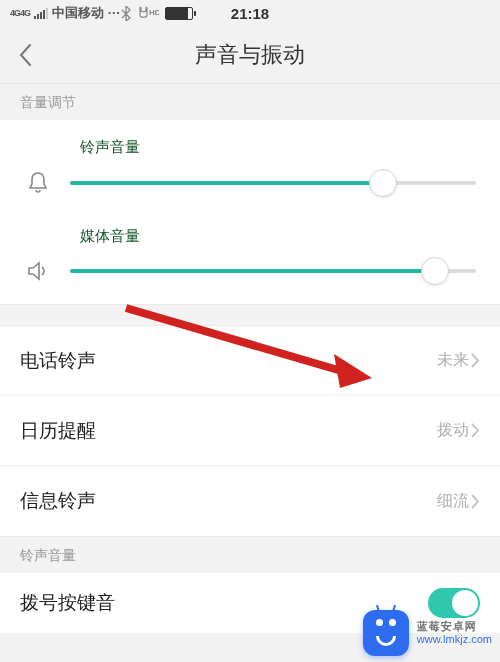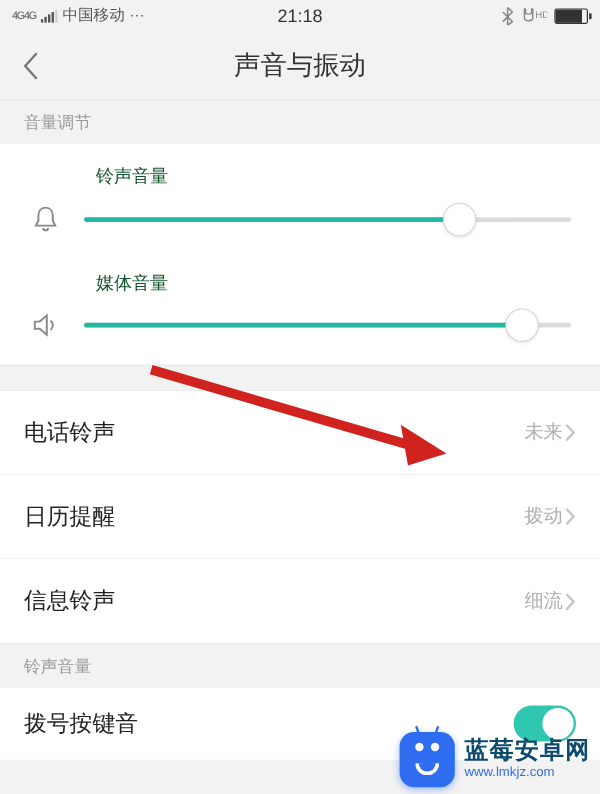--- a/index.html
+++ b/index.html
@@ -1,20 +1,20 @@
 <!DOCTYPE html>
 <html><head>
 <meta charset="utf-8">
 <style>
   * { margin: 0; padding: 0; box-sizing: border-box; font-family: -apple-system, "Helvetica Neue", Arial, sans-serif; }
   html, body { width: 500px; height: 662px; background: #f2f2f2; overflow: hidden; position: relative; }
 
   .status-bar {
     height: 26px; background: #f2f2f2; display: flex; align-items: center;
-    justify-content: space-between; padding: 0 10px; font-size: 13px; color: #555;
+    padding: 0 10px; font-size: 13px; color: #555; font-weight: bold;
   }
   .status-left { display: flex; align-items: center; gap: 4px; }
   .status-right { display: flex; align-items: center; gap: 6px; }
   .status-time { position: absolute; left: 50%; transform: translateX(-50%); font-size: 15px; color: #333; }
   .sig-4g { font-size: 9px; line-height: 8px; letter-spacing: -1px; }
   .battery { width: 28px; height: 13px; border: 1.5px solid #333; border-radius: 2px; position: relative; }
   .battery::after { content: ""; position: absolute; right: -4px; top: 3px; width: 2px; height: 5px; background: #333; border-radius: 0 1px 1px 0; }
   .battery-fill { background: #333; width: 85%; height: 100%; }
 
   .nav-bar {
@@ -73,21 +73,21 @@
   .wm-badge::before, .wm-badge::after {
     content: ""; position: absolute; background: #fff; border-radius: 50%;
   }
   .wm-badge::before { width: 7px; height: 7px; top: 9px; left: 13px; }
   .wm-badge::after { width: 7px; height: 7px; top: 9px; right: 13px; }
   .wm-mouth { position: absolute; bottom: 10px; width: 20px; height: 10px; border: 3px solid #fff; border-top: none; border-radius: 0 0 12px 12px; }
   .wm-antenna { position: absolute; top: -5px; width: 2px; height: 7px; background: #2f6df0; }
   .wm-antenna.l { left: 14px; transform: rotate(-20deg); }
   .wm-antenna.r { right: 14px; transform: rotate(20deg); }
   .wm-text { display: flex; flex-direction: column; line-height: 1.15; }
-  .wm-text .t1 { font-size: 20px; color: #0c4a6e; font-weight: 600; letter-spacing: 1px; }
+  .wm-text .t1 { font-size: 11px; color: #737373; font-weight: 600; letter-spacing: 1px; }
   .wm-text .t2 { font-size: 11px; color: #2f6df0; }
 
   svg { display: block; }
 </style>
 </head>
 <body>
 
 <div class="status-bar">
   <div class="status-left">
     <span class="sig-4g">4G4G</span>

